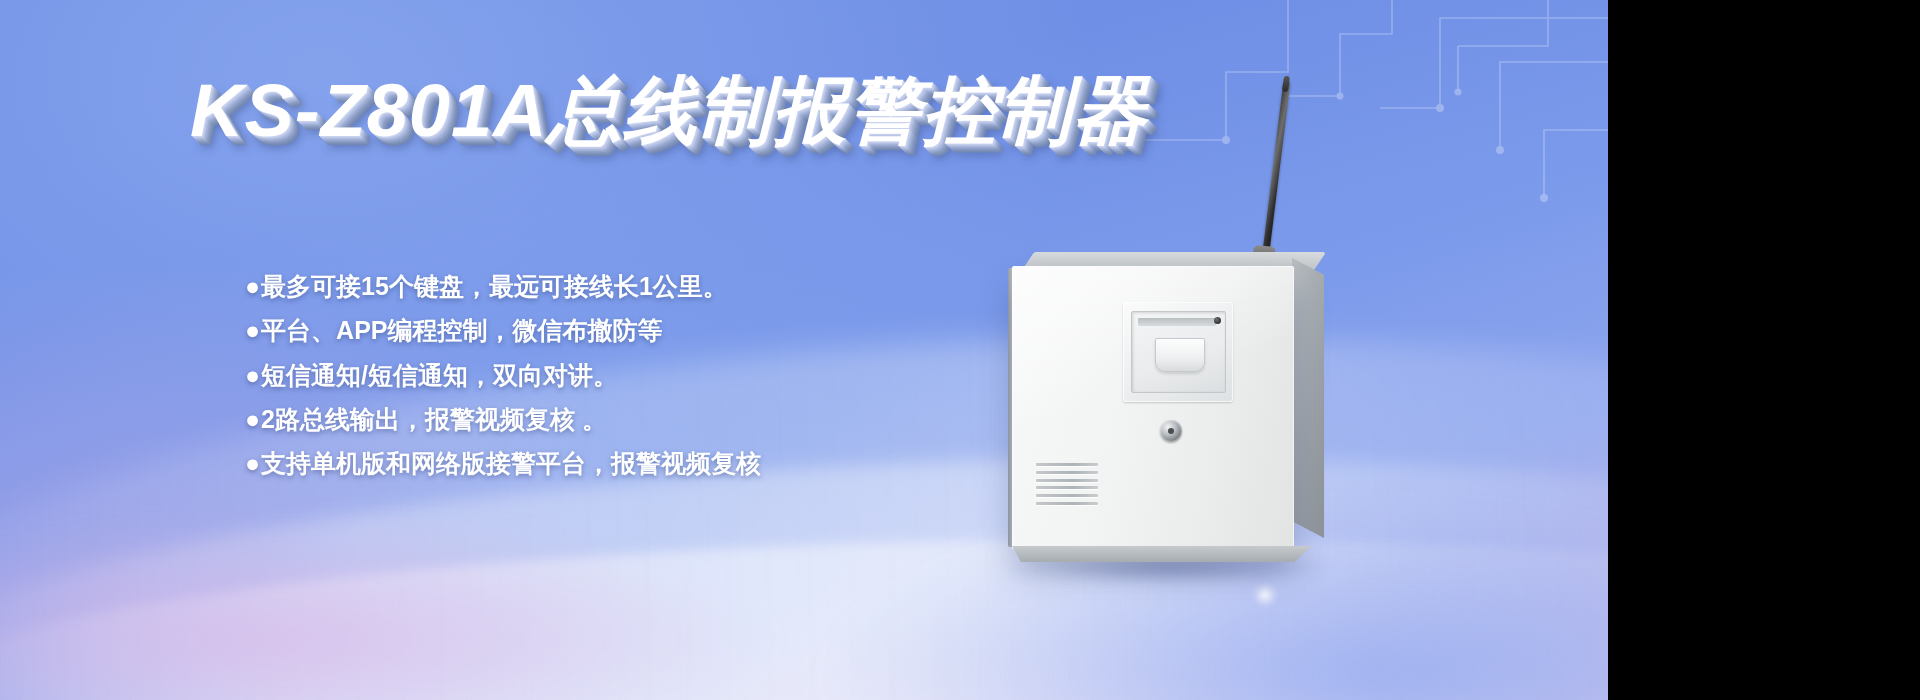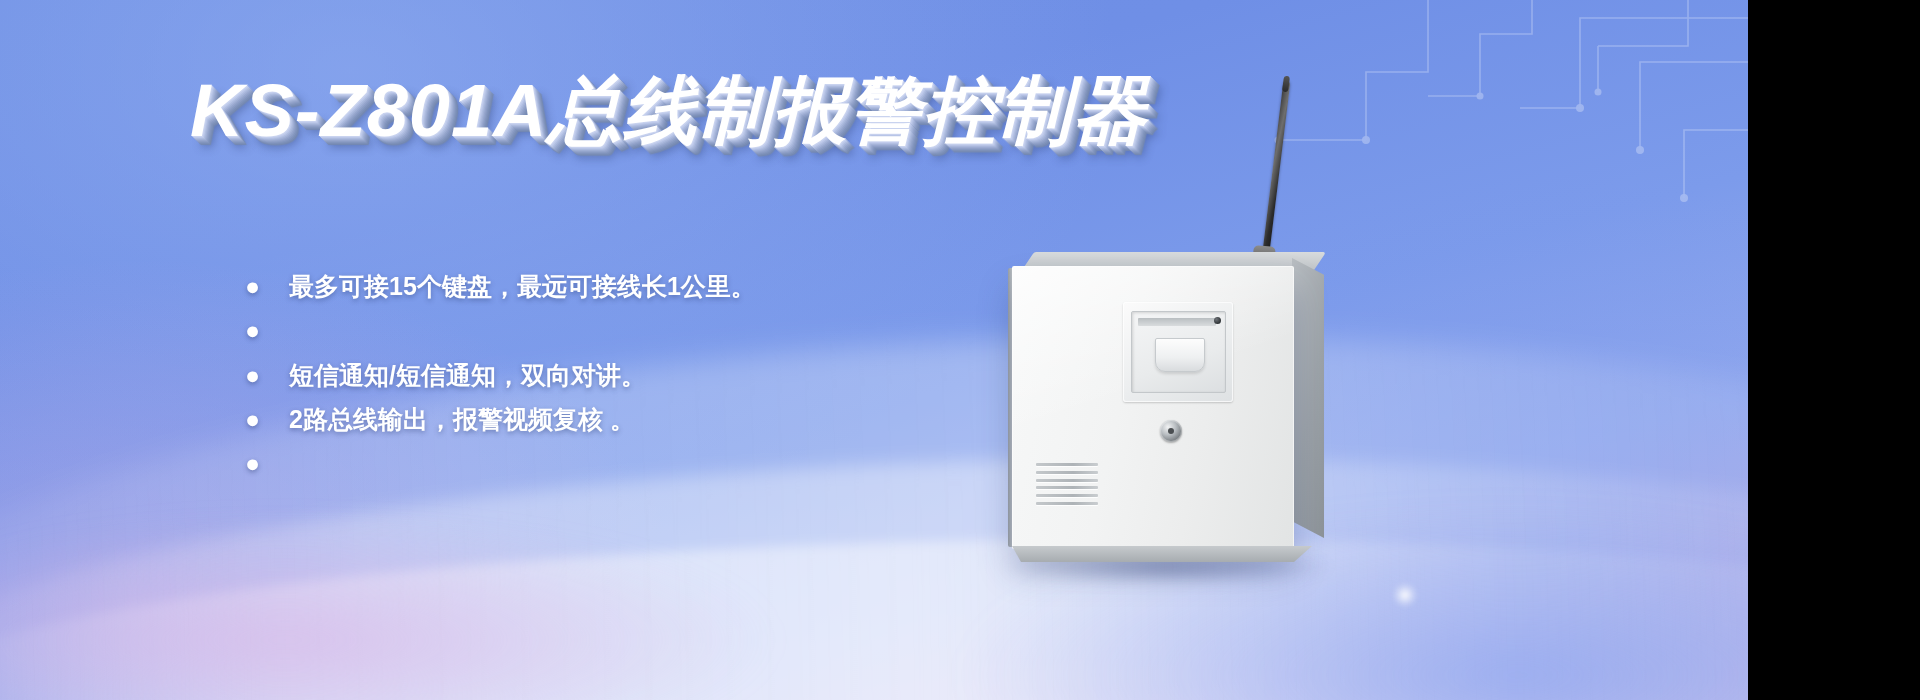--- a/index.html
+++ b/index.html
@@ -1,20 +1,20 @@
 <!DOCTYPE html>
 <html><head>
 <meta charset="utf-8">
 <style>
   html,body{margin:0;padding:0;background:#000;}
   body{font-family:"Liberation Sans","DejaVu Sans",sans-serif;}
 
   #banner{
     position:relative;
-    width:1748px;height:700px;
+    width:1608px;height:700px;
     overflow:hidden;
     background:
       radial-gradient(ellipse 900px 600px at 88% 78%, rgba(120,150,235,.55) 0%, rgba(120,150,235,0) 62%),
       radial-gradient(ellipse 820px 520px at 8% 86%, rgba(196,170,228,.50) 0%, rgba(196,170,228,0) 66%),
       radial-gradient(ellipse 1100px 700px at 20% 10%, rgba(150,178,242,.55) 0%, rgba(150,178,242,0) 70%),
       linear-gradient(165deg,#6d8ee4 0%,#6f8fe6 28%,#7c9beb 55%,#93a9ee 74%,#b2a8e6 88%,#c8b4e4 100%);
   }
 
   
   .ribbon{position:absolute;border-radius:50%;border-style:solid;border-color:transparent;pointer-events:none;}
@@ -73,21 +73,21 @@
   #features{position:absolute;left:245px;top:273px;width:700px;}
   .feat{
     display:flex;align-items:flex-start;
     color:#fff;font-size:25px;font-weight:bold;
     line-height:1.0;
     margin-bottom:18px;
     white-space:nowrap;
     text-shadow:0 2px 5px rgba(40,58,110,.45);
   }
   .feat .dot{flex:none;font-size:25px;line-height:1.05;margin-right:1px;}
-  .feat .txt{line-height:1.05;margin-left:28px;}
+  .feat .txt{line-height:1.05;}
 
   
   #product{position:absolute;left:1000px;top:80px;width:420px;height:500px;}
 
   
   .ant{position:absolute;left:262px;top:0px;width:7px;height:176px;
        background:linear-gradient(95deg,#3a3a3a 0%,#6e6e6e 35%,#2c2c2c 75%,#1d1d1d 100%);
        border-radius:4px;transform:rotate(7deg);transform-origin:bottom center;
        box-shadow:0 0 3px rgba(0,0,0,.35);}
   .ant-tip{position:absolute;left:283px;top:-4px;width:6px;height:16px;border-radius:4px;
@@ -197,34 +197,36 @@
 
   <div id="features">
 
     <div class="feat">
       <span class="dot">●</span>
       <span class="txt">最多可接15个键盘，最远可接线长1公里。</span>
     </div>
 
     <div class="feat">
       <span class="dot">●</span>
+      <span class="txt">平台、APP编程控制，微信布撤防等</span>
     </div>
 
     <div class="feat">
       <span class="dot">●</span>
       <span class="txt">短信通知/短信通知，双向对讲。</span>
     </div>
 
     <div class="feat">
       <span class="dot">●</span>
       <span class="txt">2路总线输出，报警视频复核 。</span>
     </div>
 
     <div class="feat">
       <span class="dot">●</span>
+      <span class="txt">支持单机版和网络版接警平台，报警视频复核</span>
     </div>
 
   </div>
 
   <div id="product">
     <div class="shadow"></div>
 
     <div class="ant"></div>
     <div class="ant-tip"></div>
     <div class="ant-base"></div>

